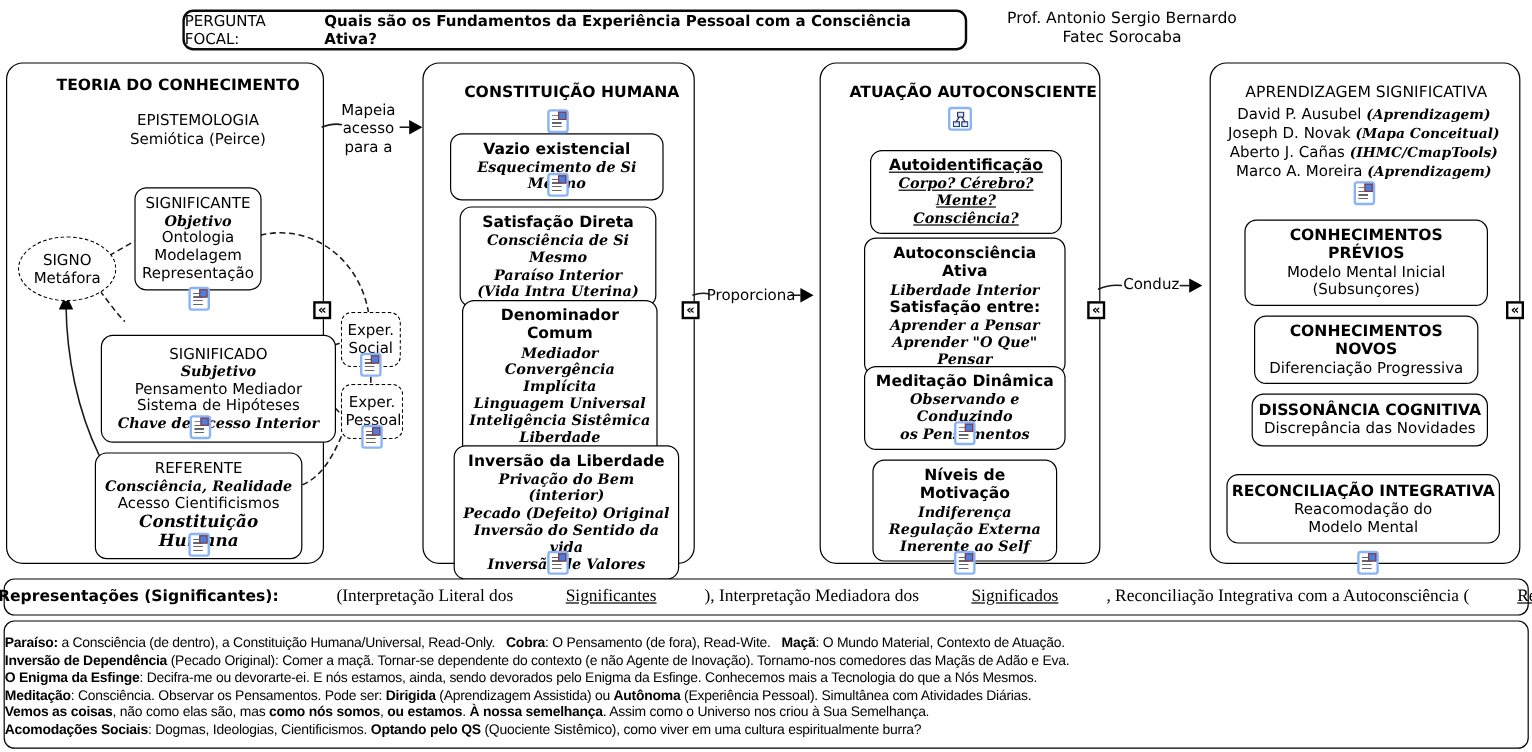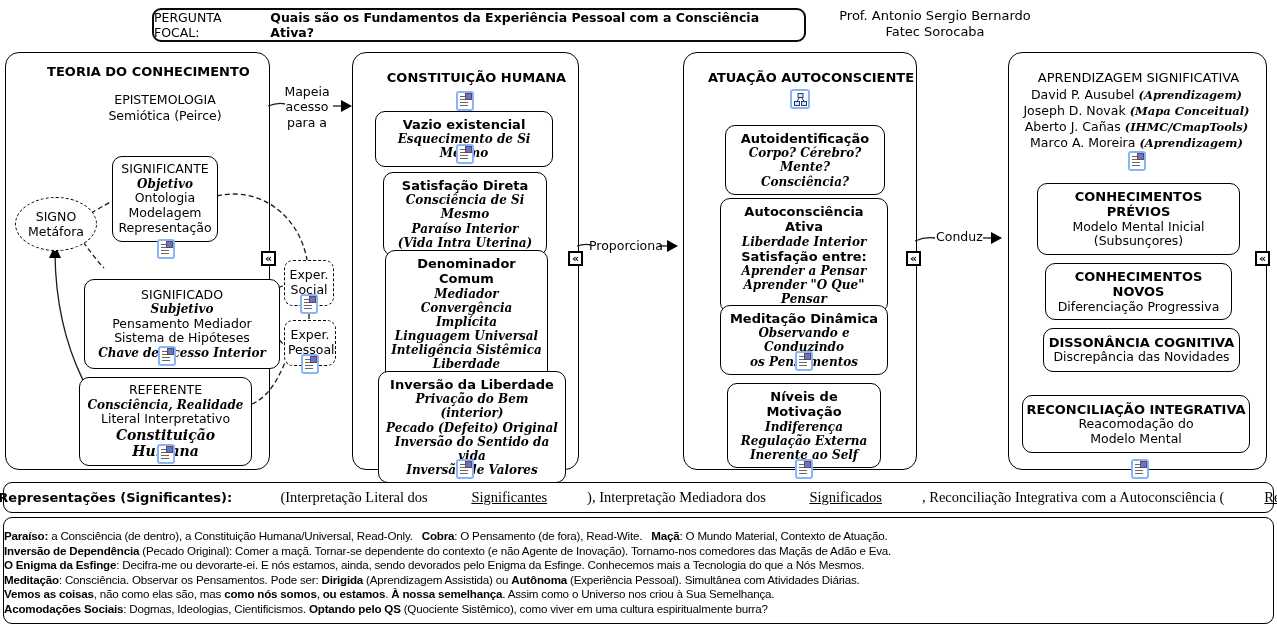--- a/index.html
+++ b/index.html
@@ -25,21 +25,21 @@
   .script-lg{font-size:14px;}
   #signo{position:absolute;z-index:2;left:15px;top:197px;width:80px;height:52px;border:1.5px dashed #000;
          border-radius:50%;background:#fff;display:flex;align-items:center;justify-content:center;font-size:12.5px;line-height:1.2;}
   #n-significante{left:112px;top:156px;width:106px;min-height:86px;}
   #n-significado{left:84px;top:279px;width:196px;min-height:90px;}
   #n-referente{left:79px;top:377px;width:173px;min-height:78px;}
   #n-vazio{left:375px;top:111px;width:178px;min-height:42px;}
   #n-satisfacao{left:383px;top:172px;width:164px;min-height:62px;}
   #n-denominador{left:385px;top:250px;width:163px;min-height:106px;}
   #n-inversao{left:378px;top:371px;width:188px;min-height:78px;}
-  #n-auto1{left:725px;top:125px;width:160px;min-height:50px;}
+  #n-auto1{left:725px;top:125px;width:160px;min-height:50px;text-decoration:underline;}
   #n-auto2{left:720px;top:198px;width:168px;min-height:84px;}
   #n-auto3{left:720px;top:305px;width:168px;min-height:54px;}
   #n-auto4{left:727px;top:383px;width:154px;min-height:66px;}
   #n-k1{left:1037px;top:183px;width:203px;min-height:56px;}
   #n-k2{left:1045px;top:263px;width:187px;min-height:40px;}
   #n-k3{left:1043px;top:328px;width:197px;min-height:44px;}
   #n-k4{left:1022px;top:395px;width:228px;min-height:58px;}
   #x-social{left:284px;top:260px;width:50px;height:46px;}
   #x-pessoal{left:284px;top:320px;width:52px;height:46px;}
   #focal{position:absolute;left:152px;top:8px;width:650px;height:30px;border:2px solid #0a0a0a;border-radius:9px;
@@ -143,21 +143,21 @@
   <div id="n-significado" class="node">
     <div class="t">SIGNIFICADO</div>
     <div class="script">Subjetivo</div>
     <div class="t pre">Pensamento Mediador
 Sistema de Hipóteses</div>
     <div class="script">Chave de Acesso Interior</div>
   </div>
   <div id="n-referente" class="node">
     <div class="t">REFERENTE</div>
     <div class="script">Consciência, Realidade</div>
-    <div class="t">Literal Interpretativo</div>
+    <div class="t">Acesso Cientificismos</div>
     <div class="script script-lg">Constituição Humana</div>
   </div>
 
   <div id="lbl-mapeia" class="abs ctr pre">Mapeia
 acesso
 para a</div>
   <div id="x-social" class="node dashedbox">
     <div class="t pre">Exper.
 Social</div>
   </div>

